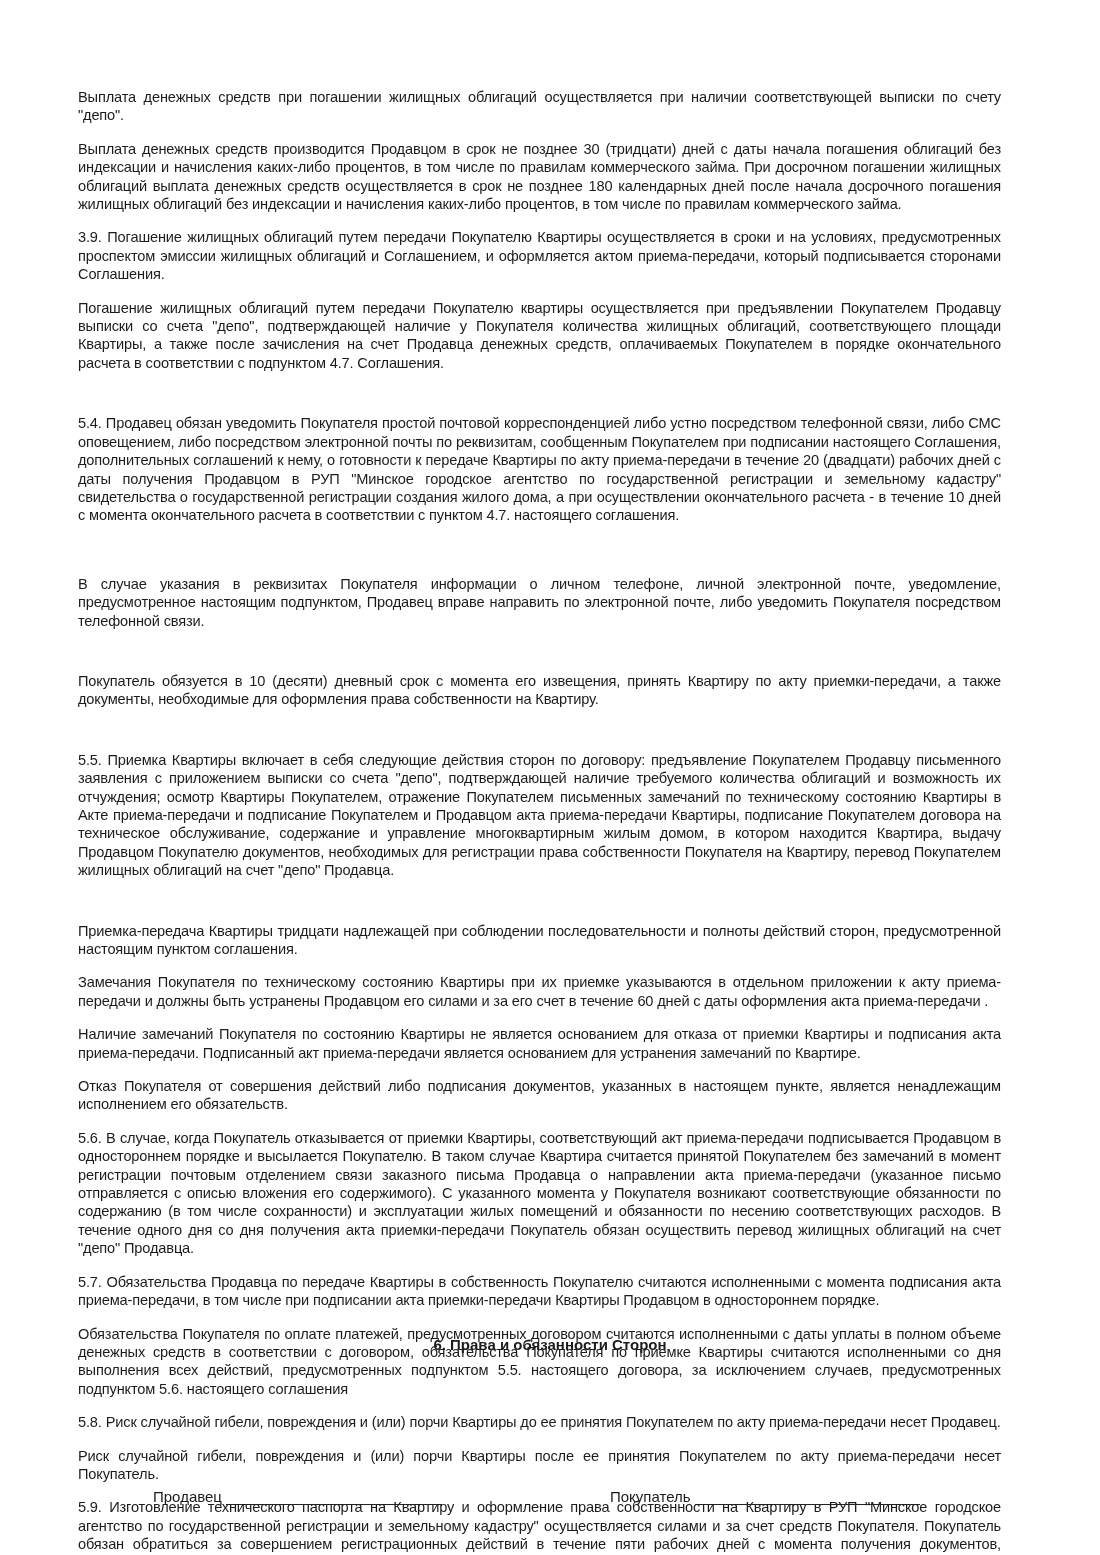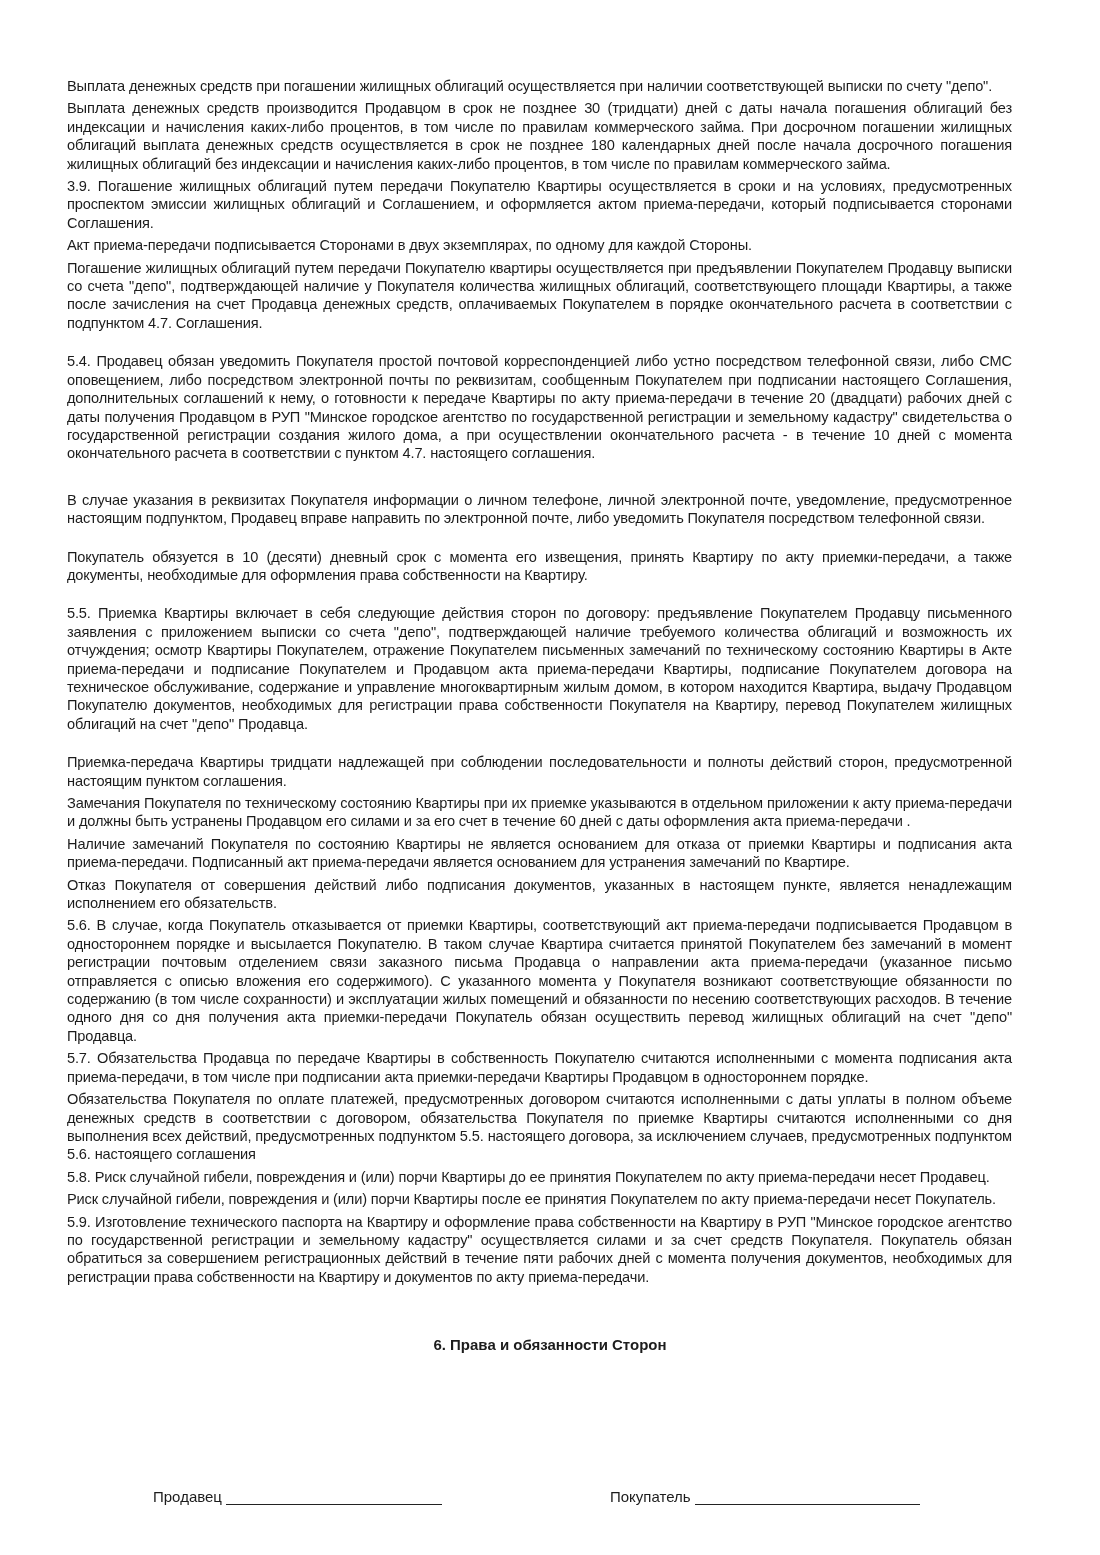--- a/index.html
+++ b/index.html
@@ -3,21 +3,21 @@
 <meta charset="utf-8">
 <style>
   html, body { margin: 0; padding: 0; background: #ffffff; }
   body { width: 1100px; height: 1555px; position: relative; overflow: hidden; }
   .page {
     position: absolute; left: 63px; top: 73px; width: 953px;
     font-family: "Liberation Sans", sans-serif;
     font-size: 14.6px; line-height: 18.4px; color: #1c1c1c;
     letter-spacing: -0.15px;
   }
-  .p { margin: 4px; text-align: justify; }
+  .p { margin: 15px; text-align: justify; }
   .gap { height: 12px; }
   .gap-l { height: 20px; }
   .heading {
     position: absolute; left: 0; width: 1100px; top: 1336px;
     text-align: center; font-family: "Liberation Sans", sans-serif;
     font-weight: bold; font-size: 15px; color: #1c1c1c;
   }
   .sig {
     position: absolute; top: 1488px; font-family: "Liberation Sans", sans-serif;
     font-size: 15px; color: #1c1c1c; display: flex; align-items: flex-end;
@@ -28,21 +28,20 @@
   .sig-buyer { left: 610px; justify-content: flex-end; }
   .sig-buyer .line { width: 225px; }
 </style>
 </head>
 <body>
 
 <div class="page">
   <p class="p">Выплата денежных средств при погашении жилищных облигаций осуществляется при наличии соответствующей выписки по счету "депо".</p>
   <p class="p">Выплата денежных средств производится Продавцом в срок не позднее 30 (тридцати) дней с даты начала погашения облигаций без индексации и начисления каких-либо процентов, в том числе по правилам коммерческого займа. При досрочном погашении жилищных облигаций выплата денежных средств осуществляется в срок не позднее 180 календарных дней после начала досрочного погашения жилищных облигаций без индексации и начисления каких-либо процентов, в том числе по правилам коммерческого займа.</p>
   <p class="p">3.9. Погашение жилищных облигаций путем передачи Покупателю Квартиры осуществляется в сроки и на условиях, предусмотренных проспектом эмиссии жилищных облигаций и Соглашением, и оформляется актом приема-передачи, который подписывается сторонами Соглашения.</p>
-  <p class="p">Акт приема-передачи подписывается Сторонами в двух экземплярах, по одному для каждой Стороны.</p>
   <p class="p">Погашение жилищных облигаций путем передачи Покупателю квартиры осуществляется при предъявлении Покупателем Продавцу выписки со счета "депо", подтверждающей наличие у Покупателя количества жилищных облигаций, соответствующего площади Квартиры, а также после зачисления на счет Продавца денежных средств, оплачиваемых Покупателем в порядке окончательного расчета в соответствии с подпунктом 4.7. Соглашения.</p>
   <div class="gap"></div>
   <p class="p">5.4. Продавец обязан уведомить Покупателя простой почтовой корреспонденцией либо устно посредством телефонной связи, либо СМС оповещением, либо посредством электронной почты по реквизитам, сообщенным Покупателем при подписании настоящего Соглашения, дополнительных соглашений к нему, о готовности к передаче Квартиры по акту приема-передачи в течение 20 (двадцати) рабочих дней с даты получения Продавцом в РУП "Минское городское агентство по государственной регистрации и земельному кадастру" свидетельства о государственной регистрации создания жилого дома, а при осуществлении окончательного расчета - в течение 10 дней с момента окончательного расчета в соответствии с пунктом 4.7. настоящего соглашения.</p>
   <div class="gap-l"></div>
   <p class="p">В случае указания в реквизитах Покупателя информации о личном телефоне, личной электронной почте, уведомление, предусмотренное настоящим подпунктом, Продавец вправе направить по электронной почте, либо уведомить Покупателя посредством телефонной связи.</p>
   <div class="gap"></div>
   <p class="p">Покупатель обязуется в 10 (десяти) дневный срок с момента его извещения, принять  Квартиру по акту приемки-передачи, а также документы,  необходимые для оформления  права собственности  на Квартиру.</p>
   <div class="gap"></div>
   <p class="p">5.5. Приемка Квартиры включает в себя следующие действия сторон по договору: предъявление Покупателем Продавцу письменного заявления с приложением выписки со счета "депо", подтверждающей наличие требуемого количества облигаций и возможность их отчуждения; осмотр Квартиры Покупателем, отражение Покупателем письменных замечаний по техническому состоянию Квартиры в Акте приема-передачи и подписание Покупателем и Продавцом акта приема-передачи Квартиры, подписание Покупателем договора  на техническое обслуживание, содержание и управление многоквартирным жилым домом, в котором находится Квартира, выдачу Продавцом Покупателю документов, необходимых для регистрации права собственности Покупателя на Квартиру, перевод Покупателем жилищных облигаций на счет "депо" Продавца.</p>
   <div class="gap"></div>

